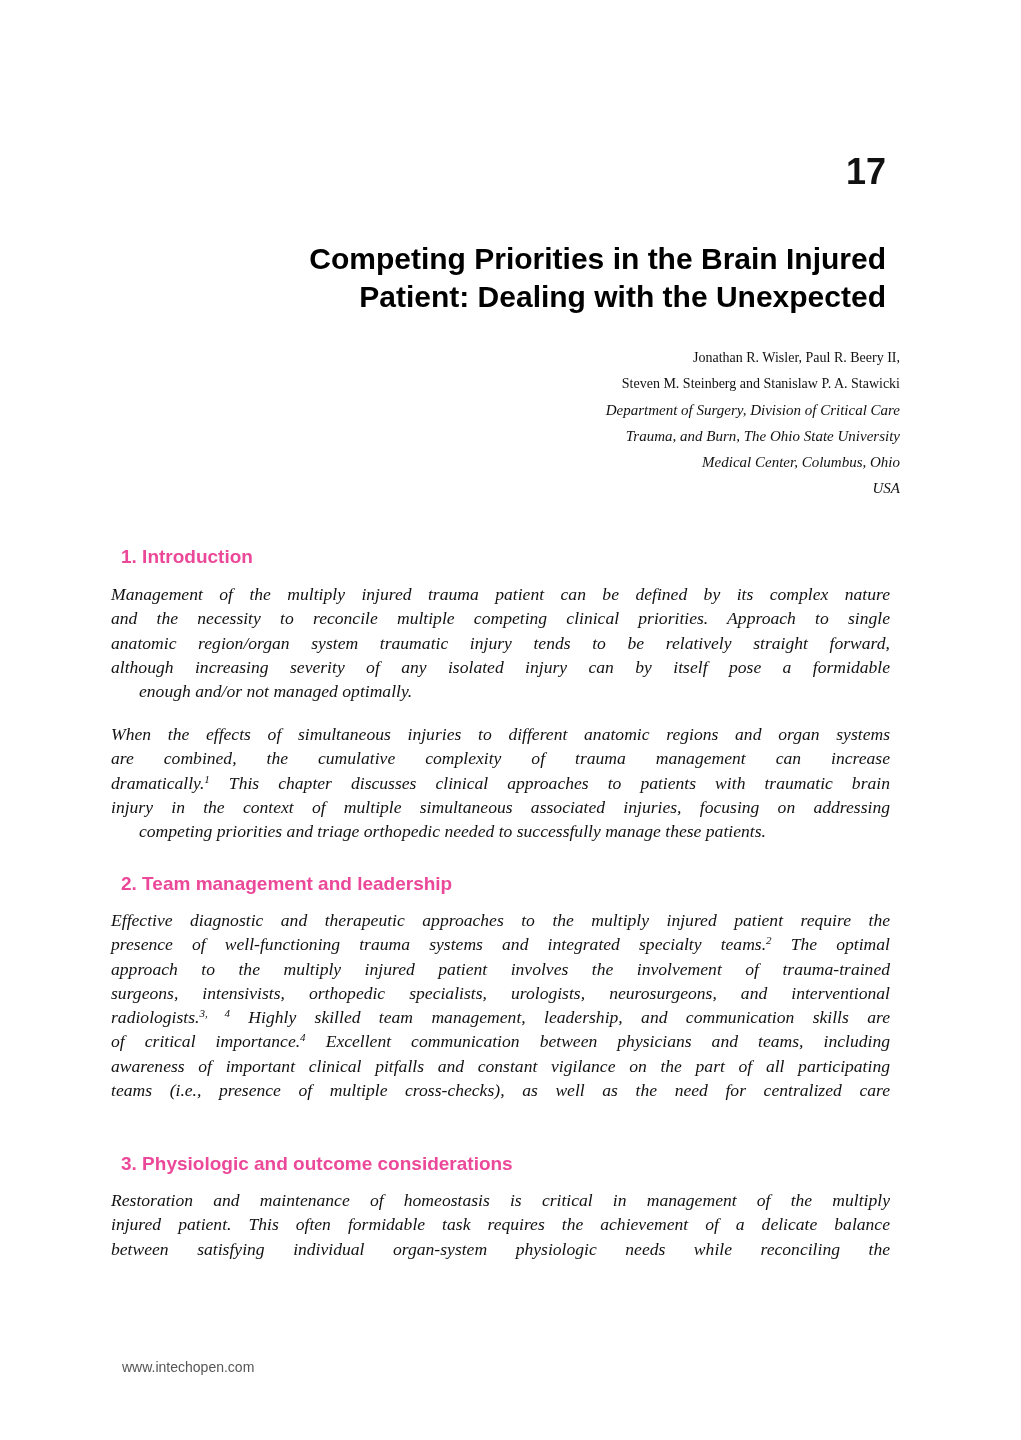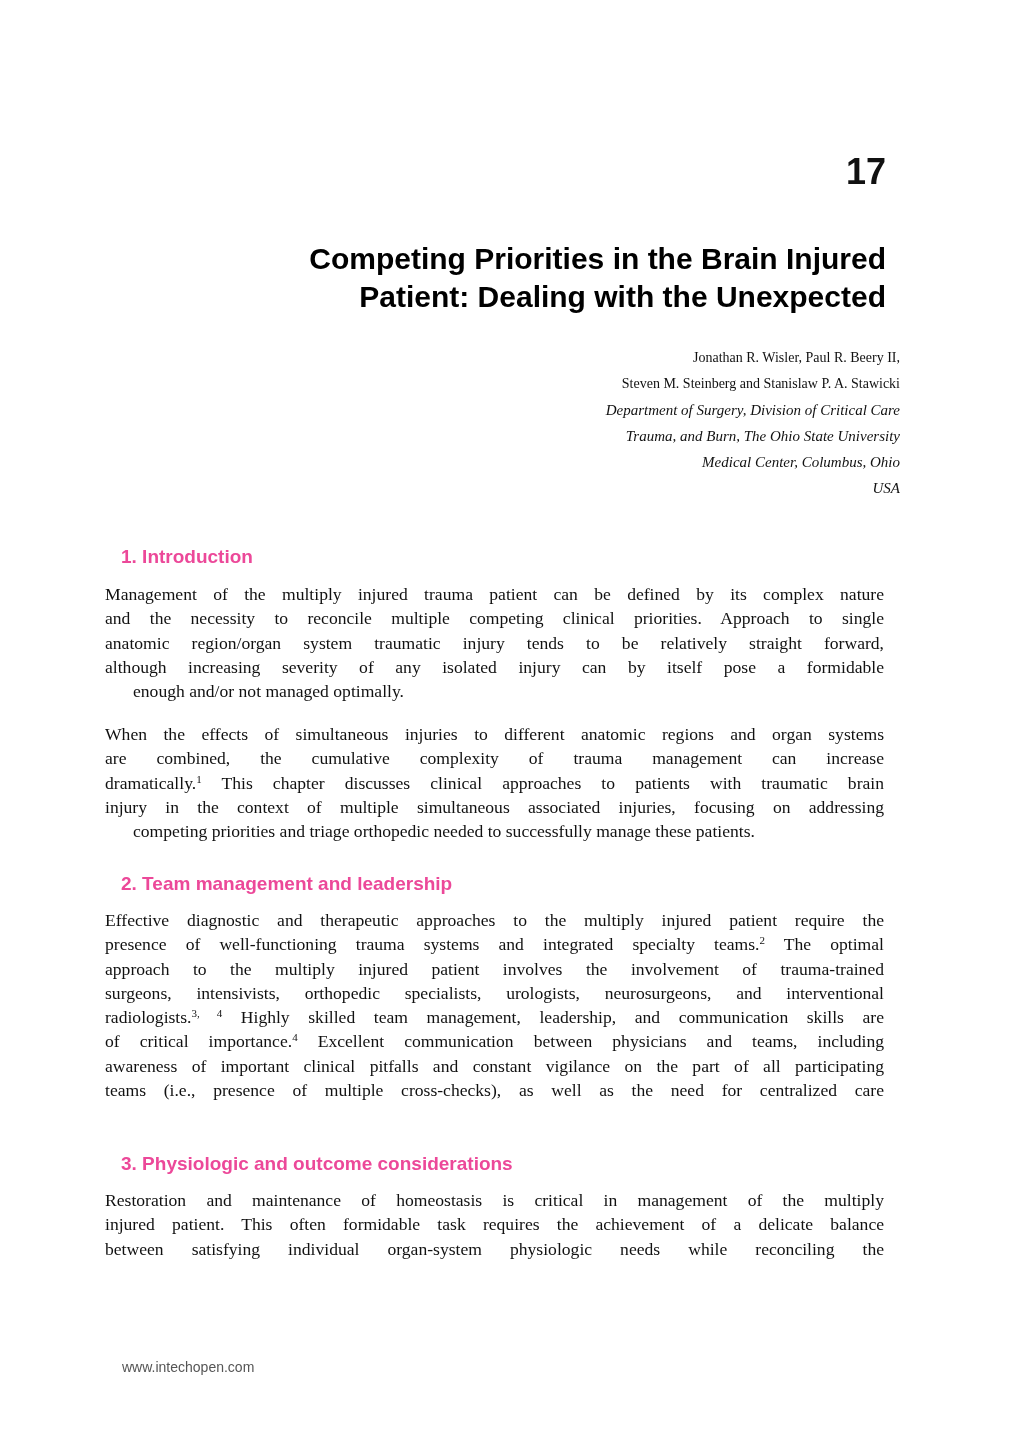--- a/index.html
+++ b/index.html
@@ -4,21 +4,21 @@
 <style>
   html, body { margin: 0; padding: 0; background: #ffffff; }
   body { width: 1021px; height: 1440px; position: relative; overflow: hidden; color: #111; }
   .chapter-num { position: absolute; right: 135px; top: 150px; font-family: "Liberation Sans", sans-serif; font-weight: bold; font-size: 36px; line-height: 44px; color: #111; }
   .title { position: absolute; right: 135px; top: 240px; width: 720px; text-align: right; font-family: "Liberation Sans", sans-serif; font-weight: bold; font-size: 30px; line-height: 38px; color: #000000; }
   .title div { white-space: nowrap; }
   .authors { position: absolute; right: 121px; top: 345px; width: 600px; text-align: right; font-family: "Liberation Serif", serif; }
   .authors .author-line { font-size: 14px; line-height: 26px; white-space: nowrap; }
   .authors .affil-line { font-size: 15px; line-height: 26px; font-style: italic; white-space: nowrap; }
   .heading { position: absolute; left: 121px; font-family: "Liberation Sans", sans-serif; font-weight: bold; font-size: 19px; line-height: 24px; color: #ec4899; white-space: nowrap; }
-  .para { position: absolute; left: 105px; width: 779px; font-family: "Liberation Serif", serif; font-size: 17.6px; line-height: 24.3px; color: #111; }
+  .para { position: absolute; left: 111px; width: 779px; font-family: "Liberation Serif", serif; font-size: 17.6px; line-height: 24.3px; color: #111; font-style: italic; }
   .line { display: block; height: 24.3px; white-space: nowrap; text-align: justify; text-align-last: justify; overflow: visible; }
   .line.last { text-align-last: left; margin-left: 28px; }
   sup { font-size: 11px; vertical-align: 6px; line-height: 0; }
   .footer { position: absolute; left: 122px; top: 1359px; font-family: "Liberation Sans", sans-serif; font-size: 14px; color: #555; }
 </style>
 </head>
 <body>
 
 <div class="chapter-num">17</div>
 

